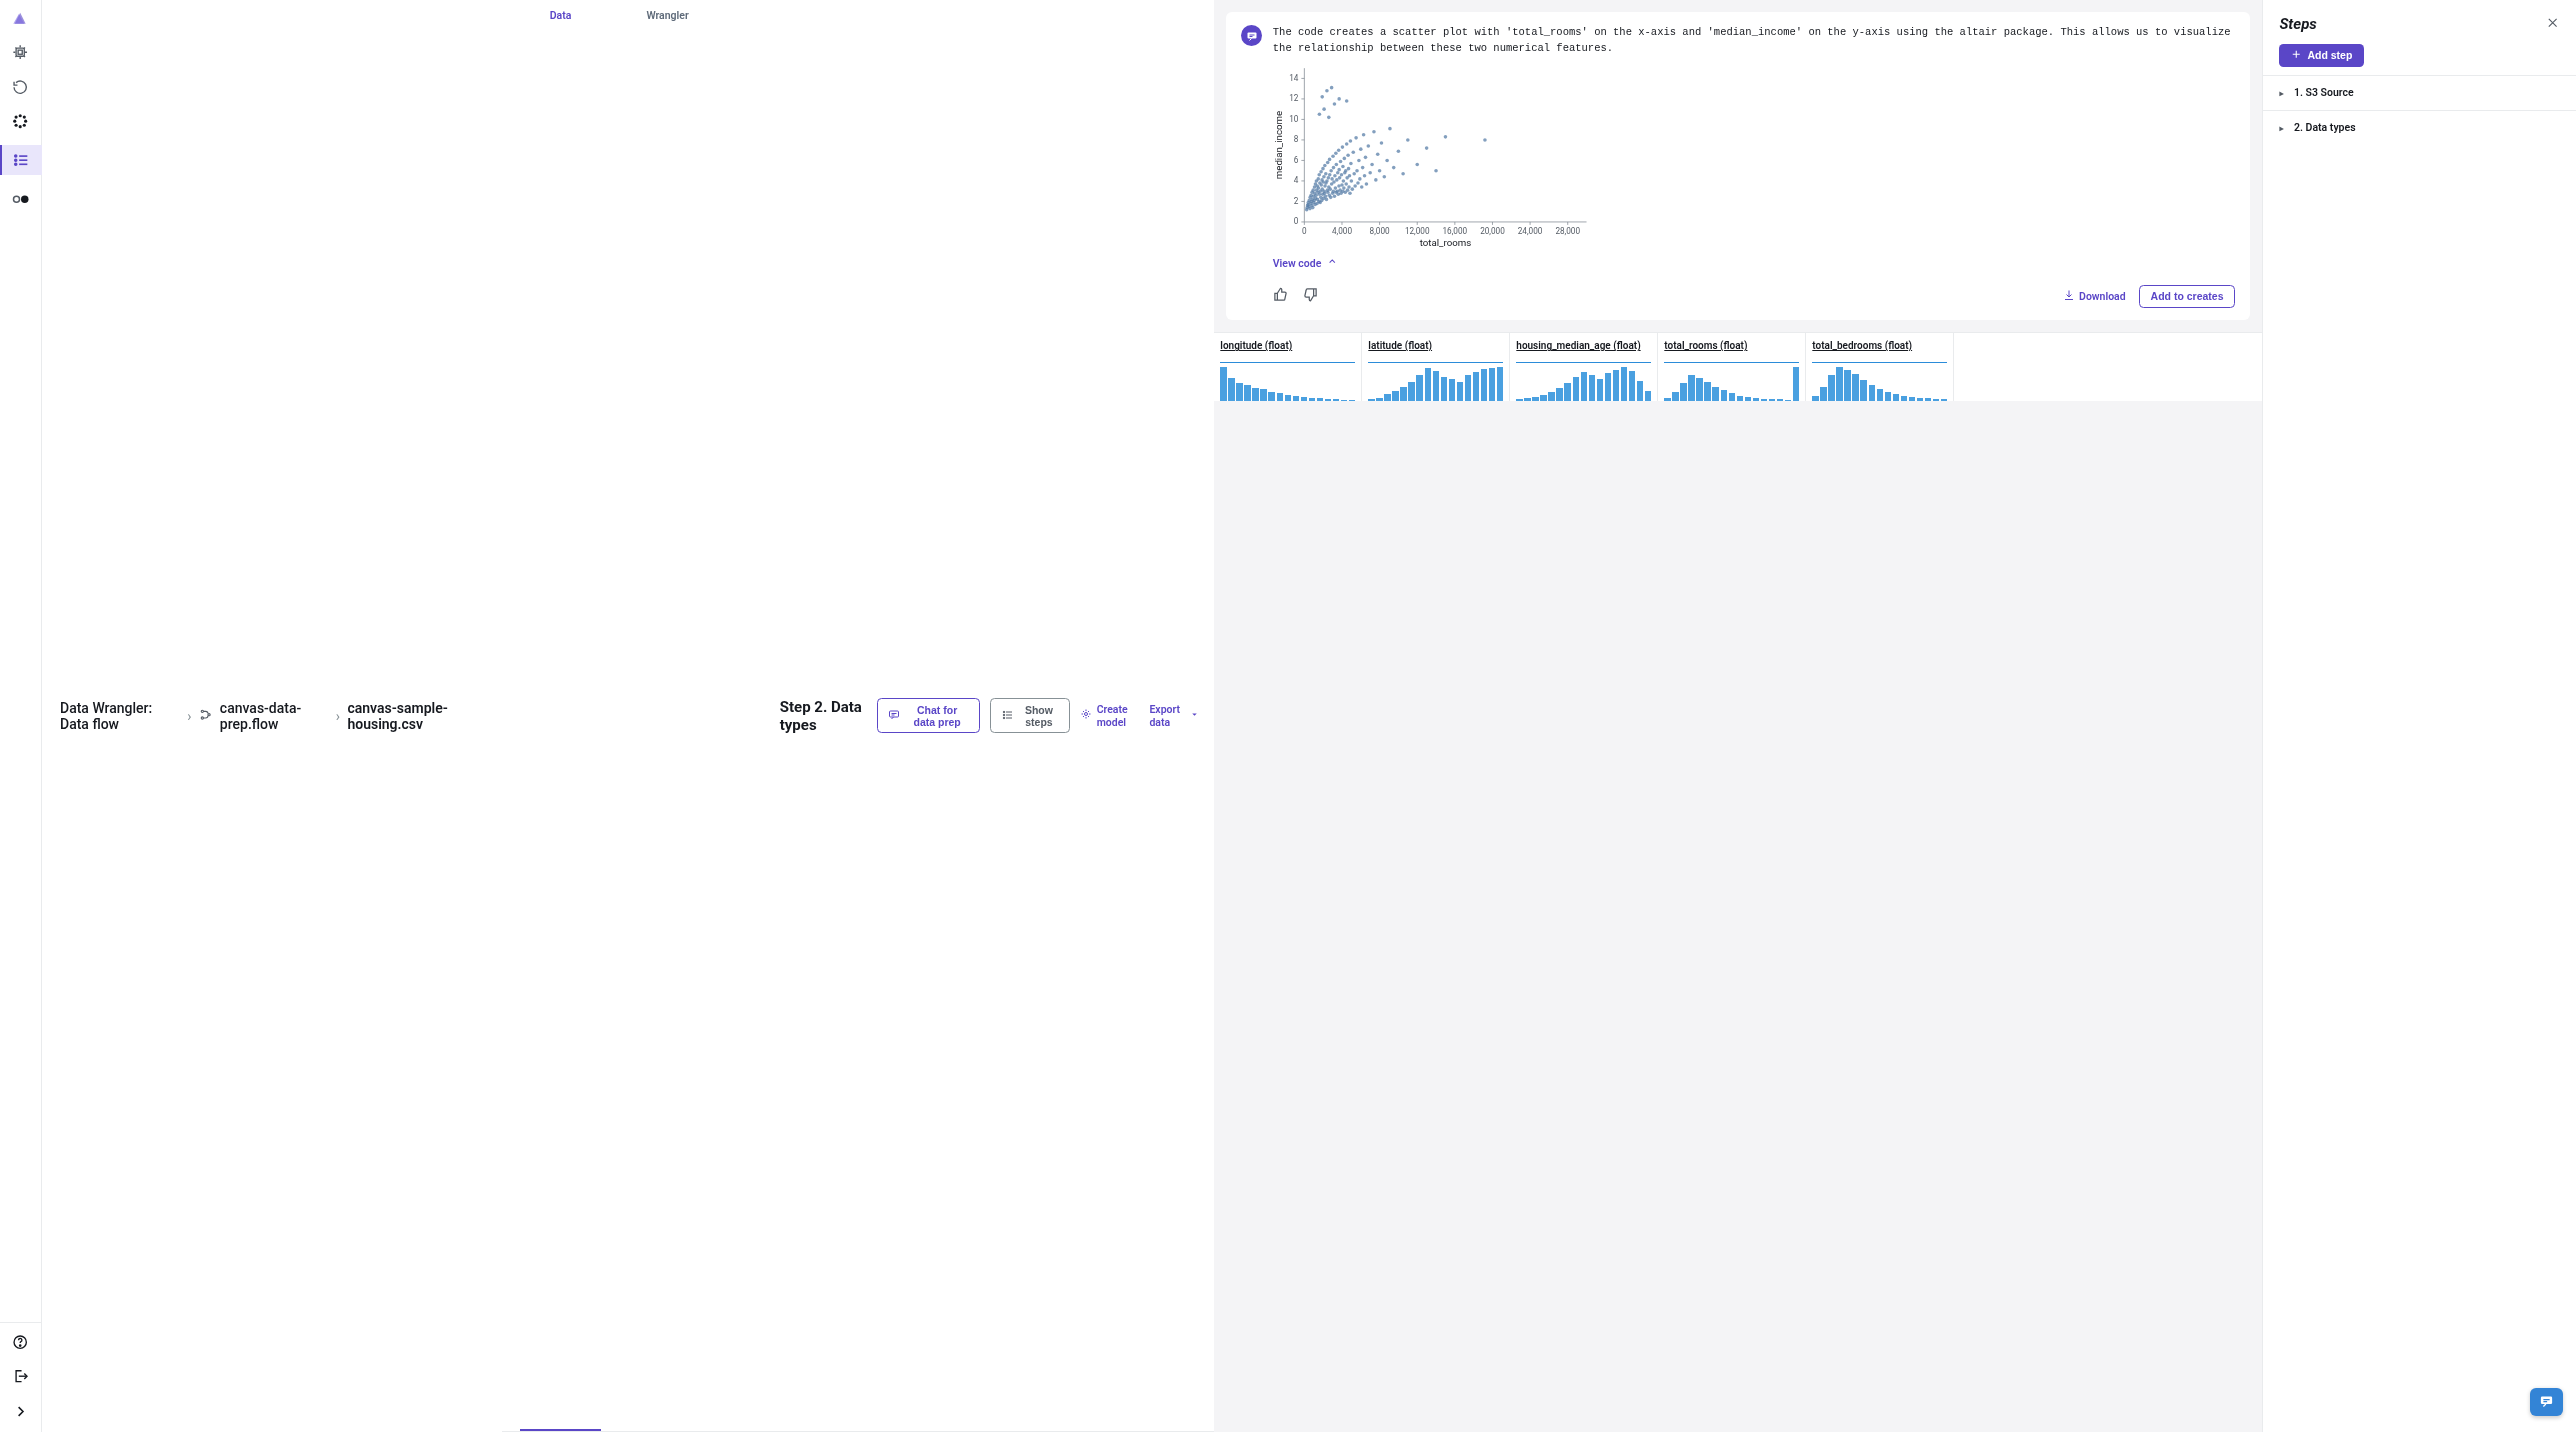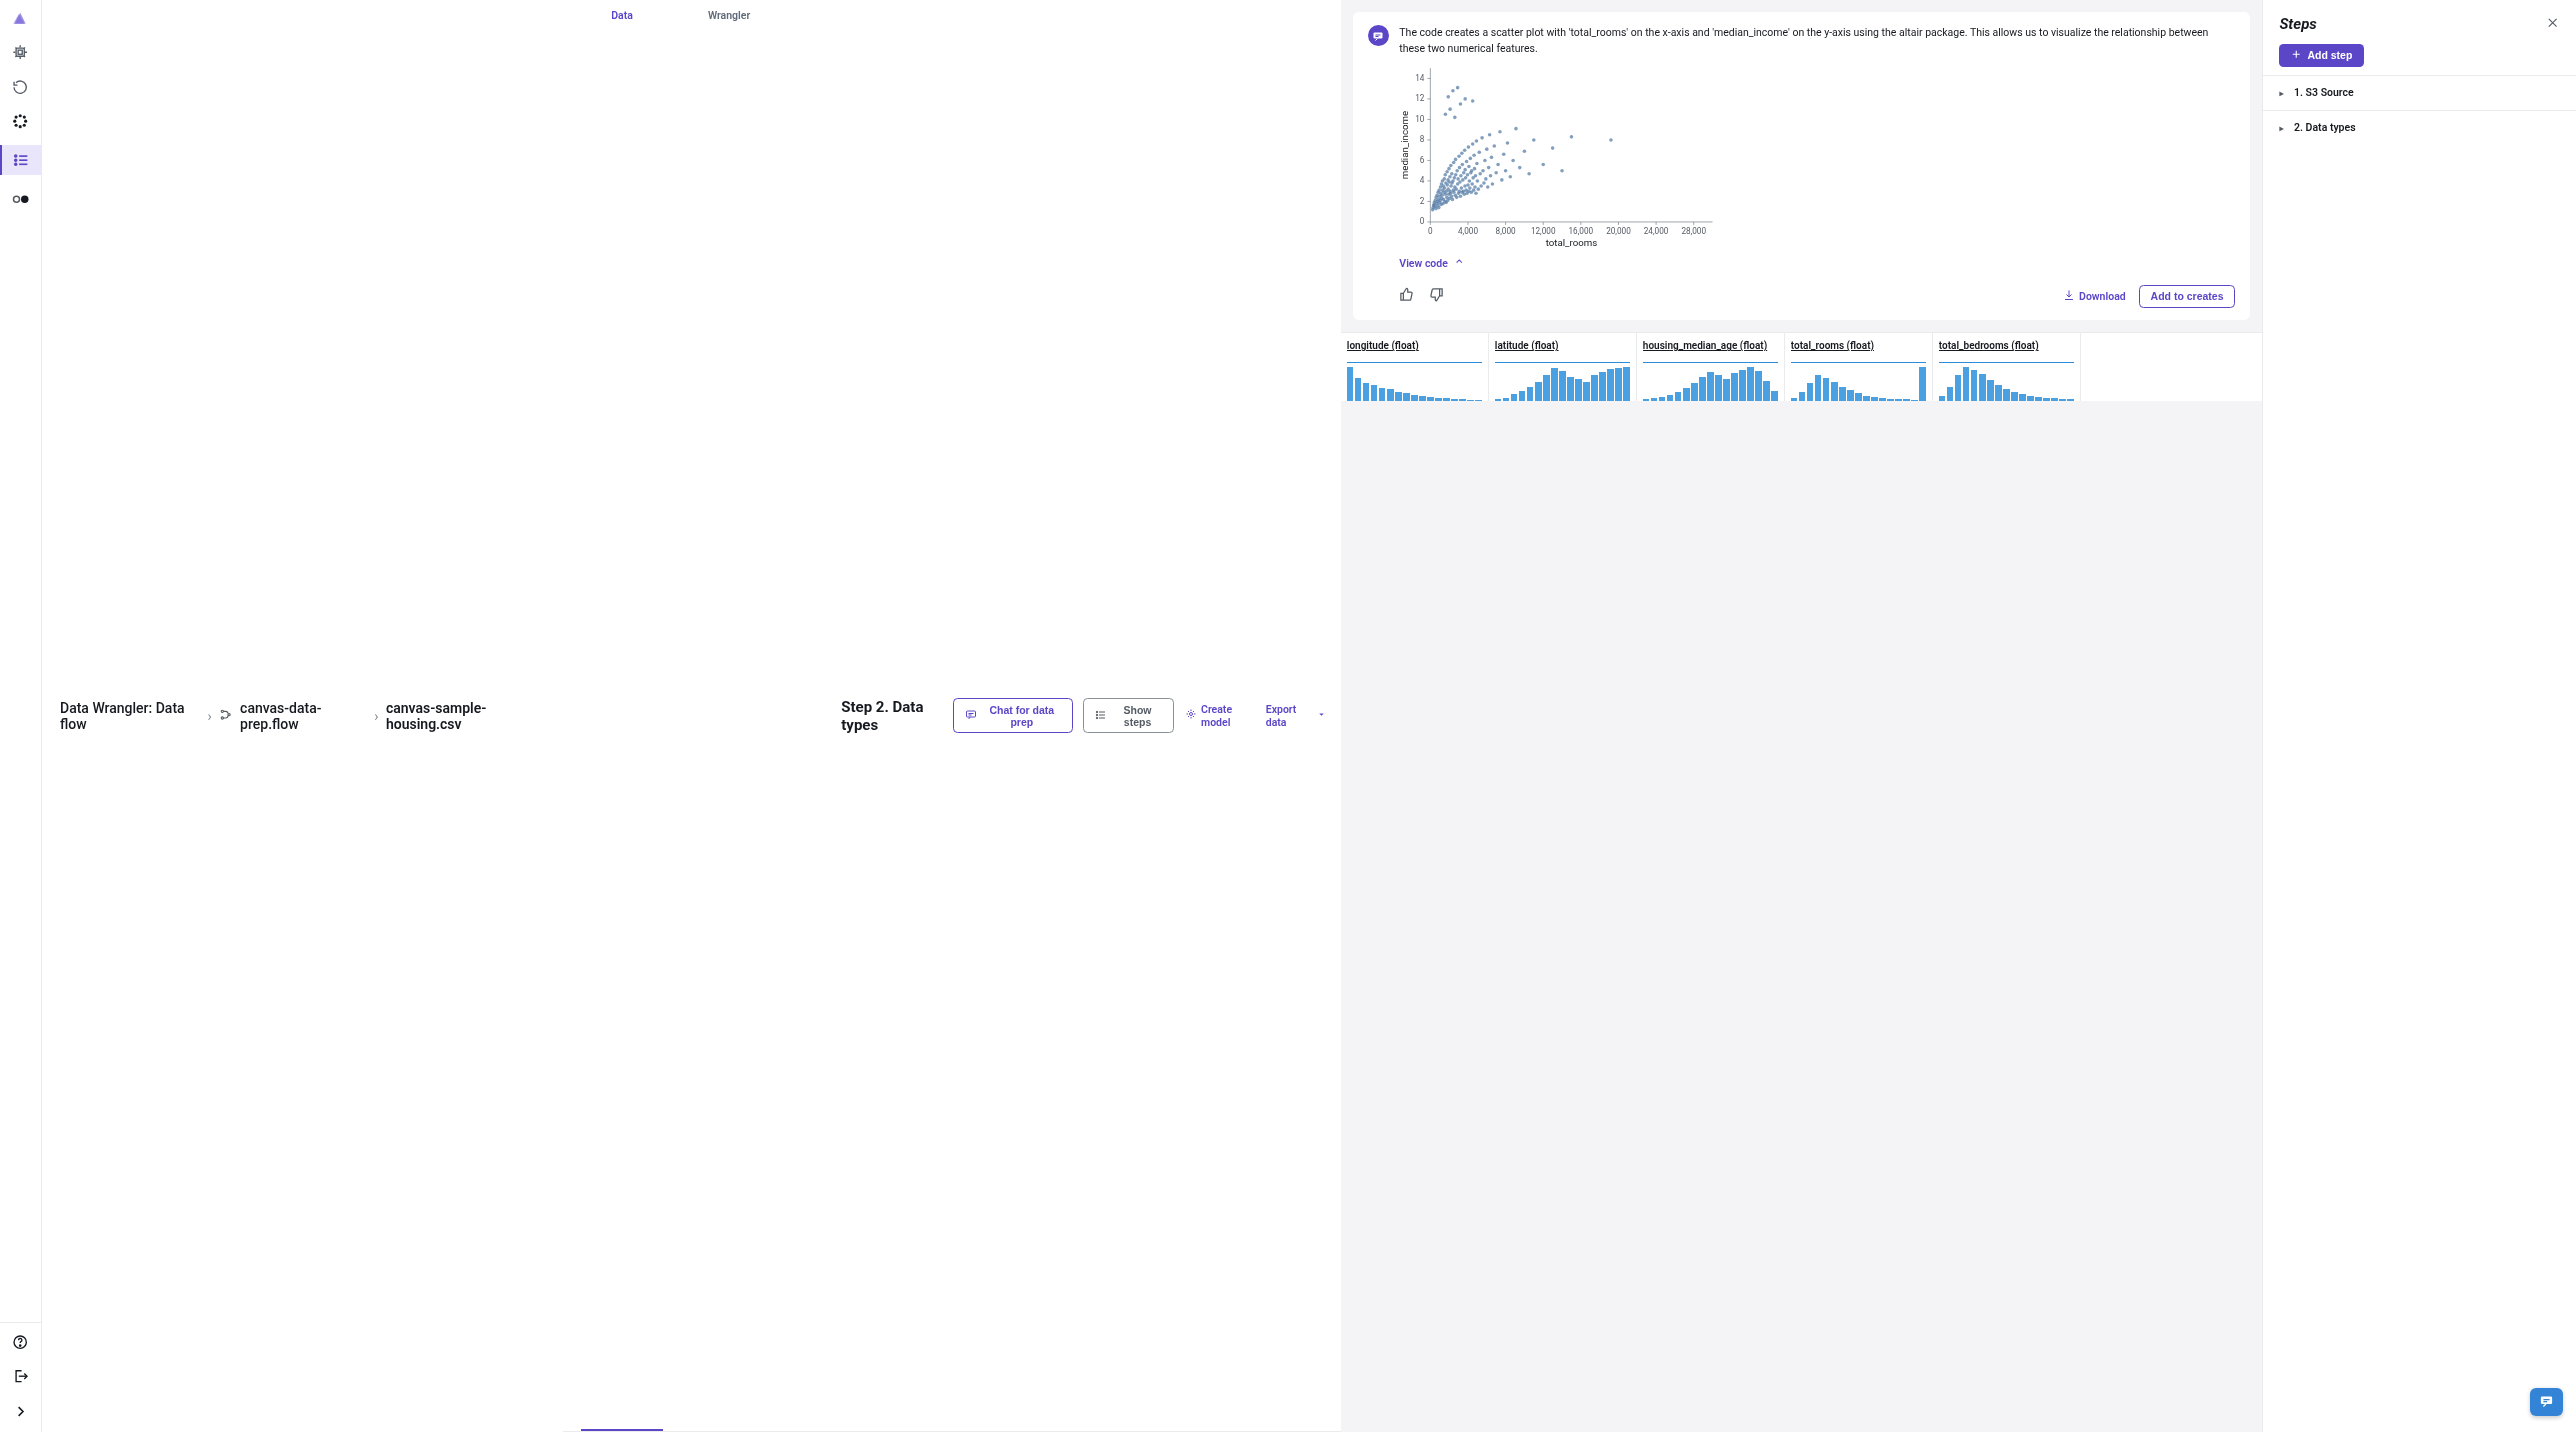--- a/index.html
+++ b/index.html
@@ -42,21 +42,21 @@
   .content { flex:1 1 auto; display:flex; min-height:0; }
   .center { flex:1 1 auto; min-width:0; background:#f4f4f6; display:flex; flex-direction:column; overflow:auto; padding: 12px 12px 0 12px; gap:12px; }
 
   .user-msg { background:#d9d2f2; border-radius:6px; padding:9px 12px; display:flex; align-items:center; gap:10.5px; position:relative; }
   .avatar-user { width:21px; height:21px; border-radius:50%; background:#5a46c7; color:#fff; display:flex; align-items:center; justify-content:center; }
   .copy-ic { position:absolute; right:10.5px; color:#545b64; cursor:pointer; }
 
   .bot-card { background:#fff; border-radius:6px; padding:13.4px 15px 12px 15px; display:flex; gap:10.5px; }
   .avatar-bot { width:21px; height:21px; border-radius:50%; background:#5a46c7; color:#fff; display:flex; align-items:center; justify-content:center; flex-shrink:0; }
   .bot-body { flex:1 1 auto; }
-  .bot-text { line-height:1.45; }
+  .bot-text { line-height:1.45;font-family:Liberation Mono, monospace; }
 
   .chart-wrap { margin-top: 6px; height: 187px; position:relative; }
   svg.chart { overflow: visible; }
   .axis text, .chart .tick-label { font-size: 11px; fill:#545b64; }
   .axis-label { font-size: 13px; fill:#16191f; }
 
   .code-toggle { margin-top: 7.5px; color:#5a46c7; font-weight:600; display:inline-flex; align-items:center; gap:6px; cursor:pointer; }
 
   .bot-actions { display:flex; align-items:center; justify-content:space-between; margin-top: 15px; }
   .bot-actions .left-acts { display:flex; gap:15px; color:#545b64; }

